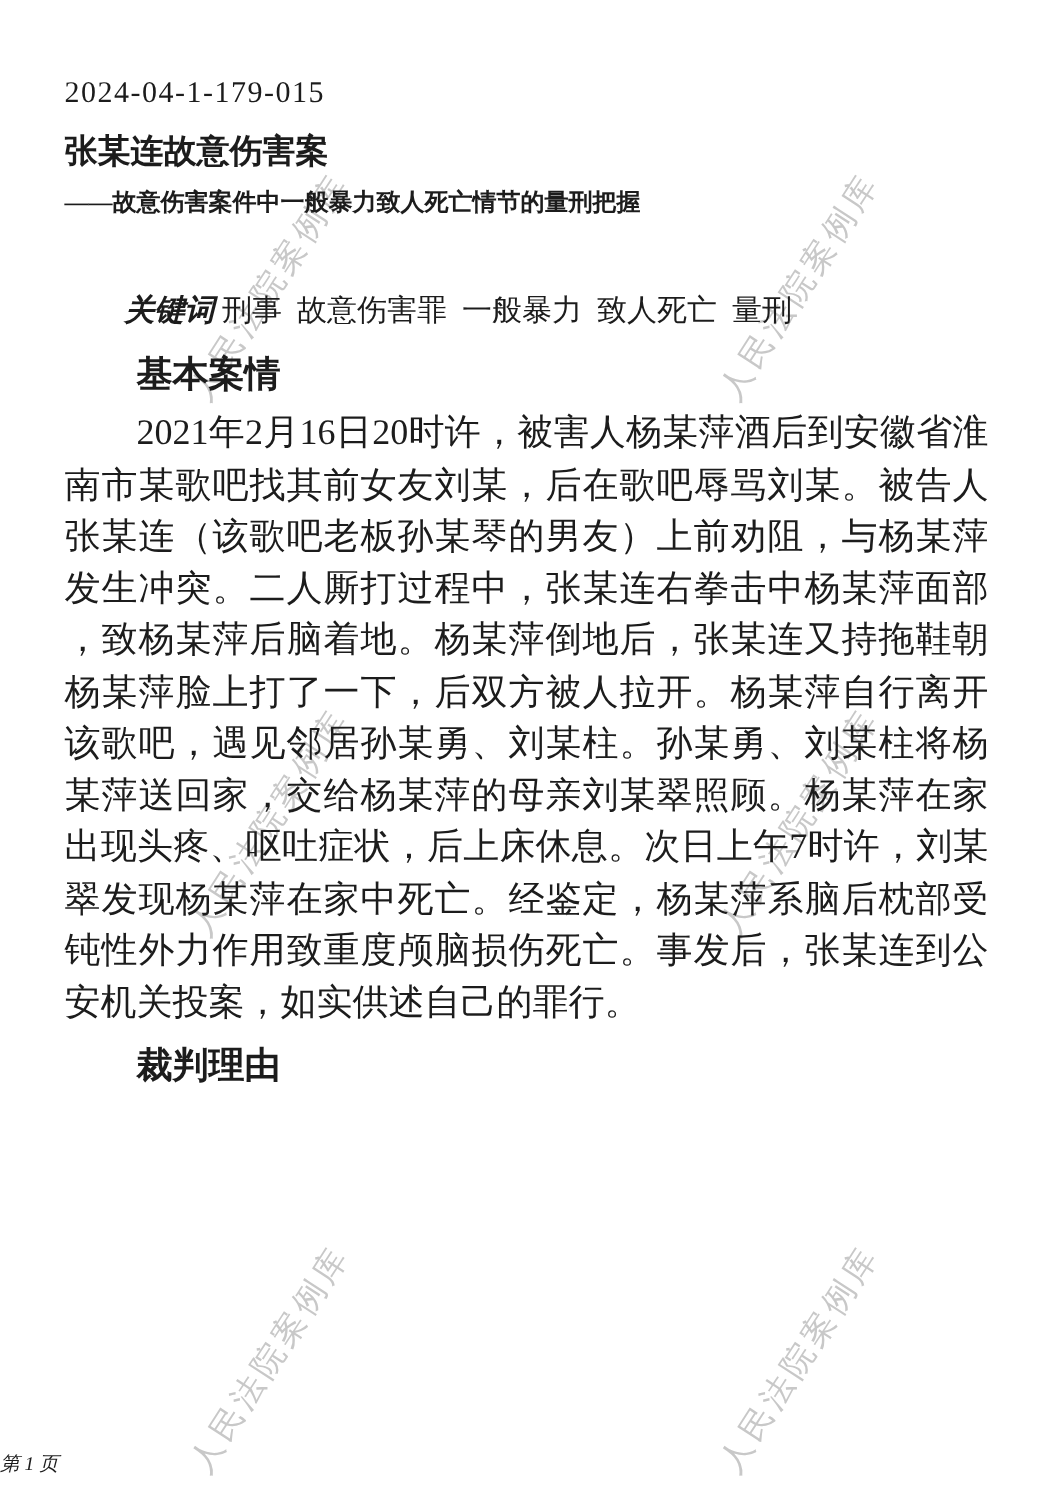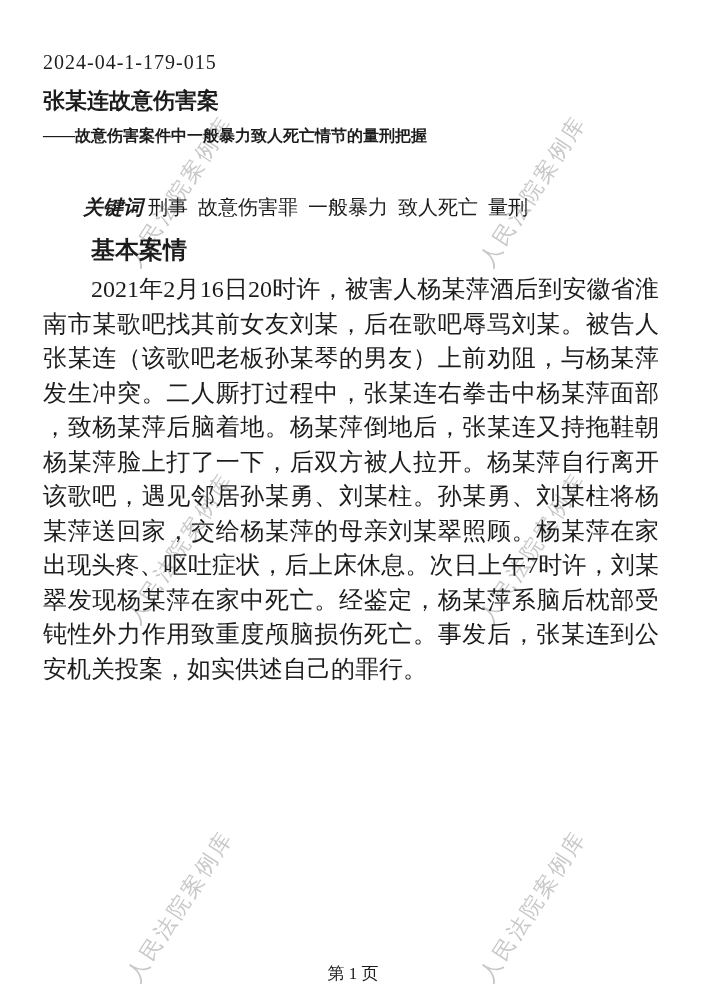--- a/index.html
+++ b/index.html
@@ -78,24 +78,24 @@
     font-size:24px;
     line-height:34.5px;
     text-align:justify;
     text-indent:2em;
     word-break:break-all;
     line-break:anywhere;
   }
   .page-footer {
     position:absolute;
     left:0; right:0; bottom:14px;
-    text-align:center;
-    font-size:17px;
+    font-size:13px;
     z-index:1;
     color:#1c1c1c;
+    font-style:italic;
   }
 </style>
 </head>
 <body>
 
 <div class="page">
 
   <div class="watermark-layer">
     <span class="wm-tile wm-r1c1" style="color: rgb(200, 200, 200);">人民法院案例库</span>
     <span class="wm-tile wm-r1c2" style="color: rgb(200, 200, 200);">人民法院案例库</span>
@@ -113,18 +113,19 @@
 
     <div class="case-subtitle">——故意伤害案件中一般暴力致人死亡情节的量刑把握</div>
 
     <div class="keywords-line"><span class="kw-label">关键词</span> <span class="kw-terms">刑事  故意伤害罪  一般暴力  致人死亡  量刑</span></div>
 
     <h2 class="section-heading">基本案情</h2>
 
     <p class="body-para">2021年2月16日20时许，被害人杨某萍酒后到安徽省淮南市某歌吧找其前女友刘某，后在歌吧辱骂刘某。被告人张某连（该歌吧老板孙某琴的男友）上前劝阻，与杨某萍发生冲突。二人厮打过程中，张某连右拳击中杨某萍面部，致杨某萍后脑着地。杨某萍倒地后，张某连又持拖鞋朝杨某萍脸上打了一下，后双方被人拉开。杨某萍自行离开该歌吧，遇见邻居孙某勇、刘某柱。孙某勇、刘某柱将杨某萍送回家，交给杨某萍的母亲刘某翠照顾。杨某萍在家出现头疼、呕吐症状，后上床休息。次日上午7时许，刘某翠发现杨某萍在家中死亡。经鉴定，杨某萍系脑后枕部受钝性外力作用致重度颅脑损伤死亡。事发后，张某连到公安机关投案，如实供述自己的罪行。</p>
 
 
+    <h2 class="section-heading">裁判理由</h2>
 
   </div>
 
   <div class="page-footer">第 1 页</div>
 
 </div>
 
 </body></html>

